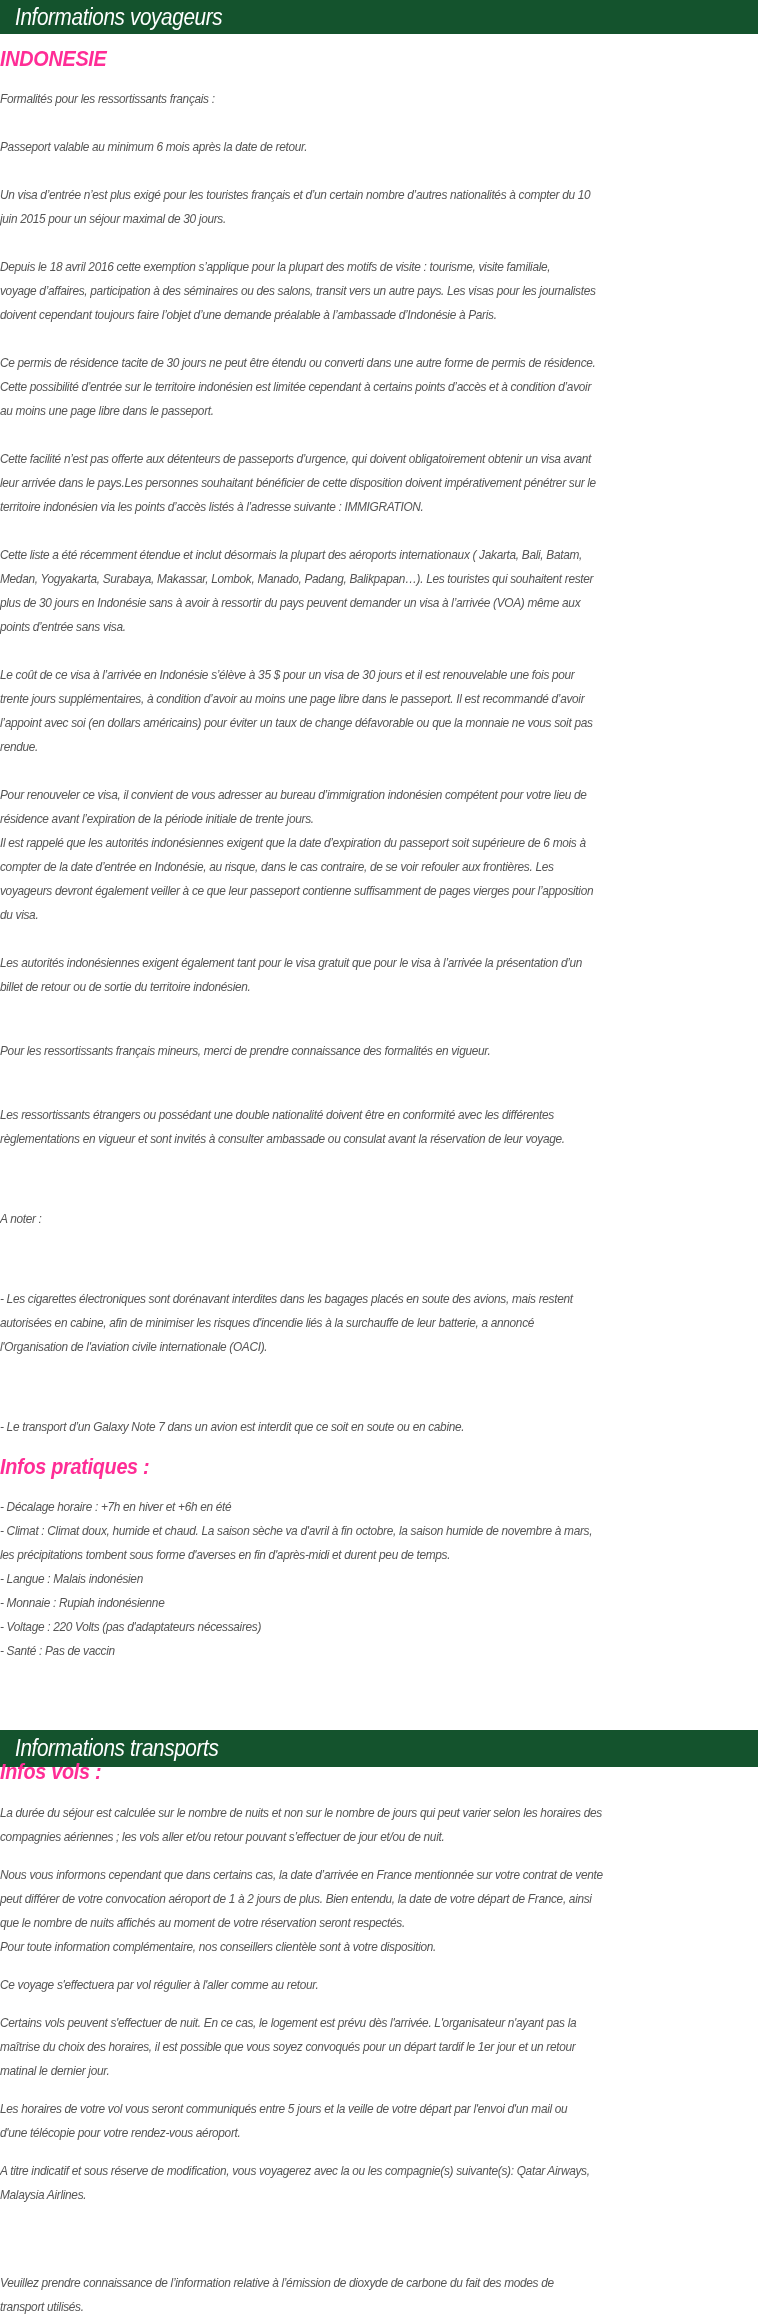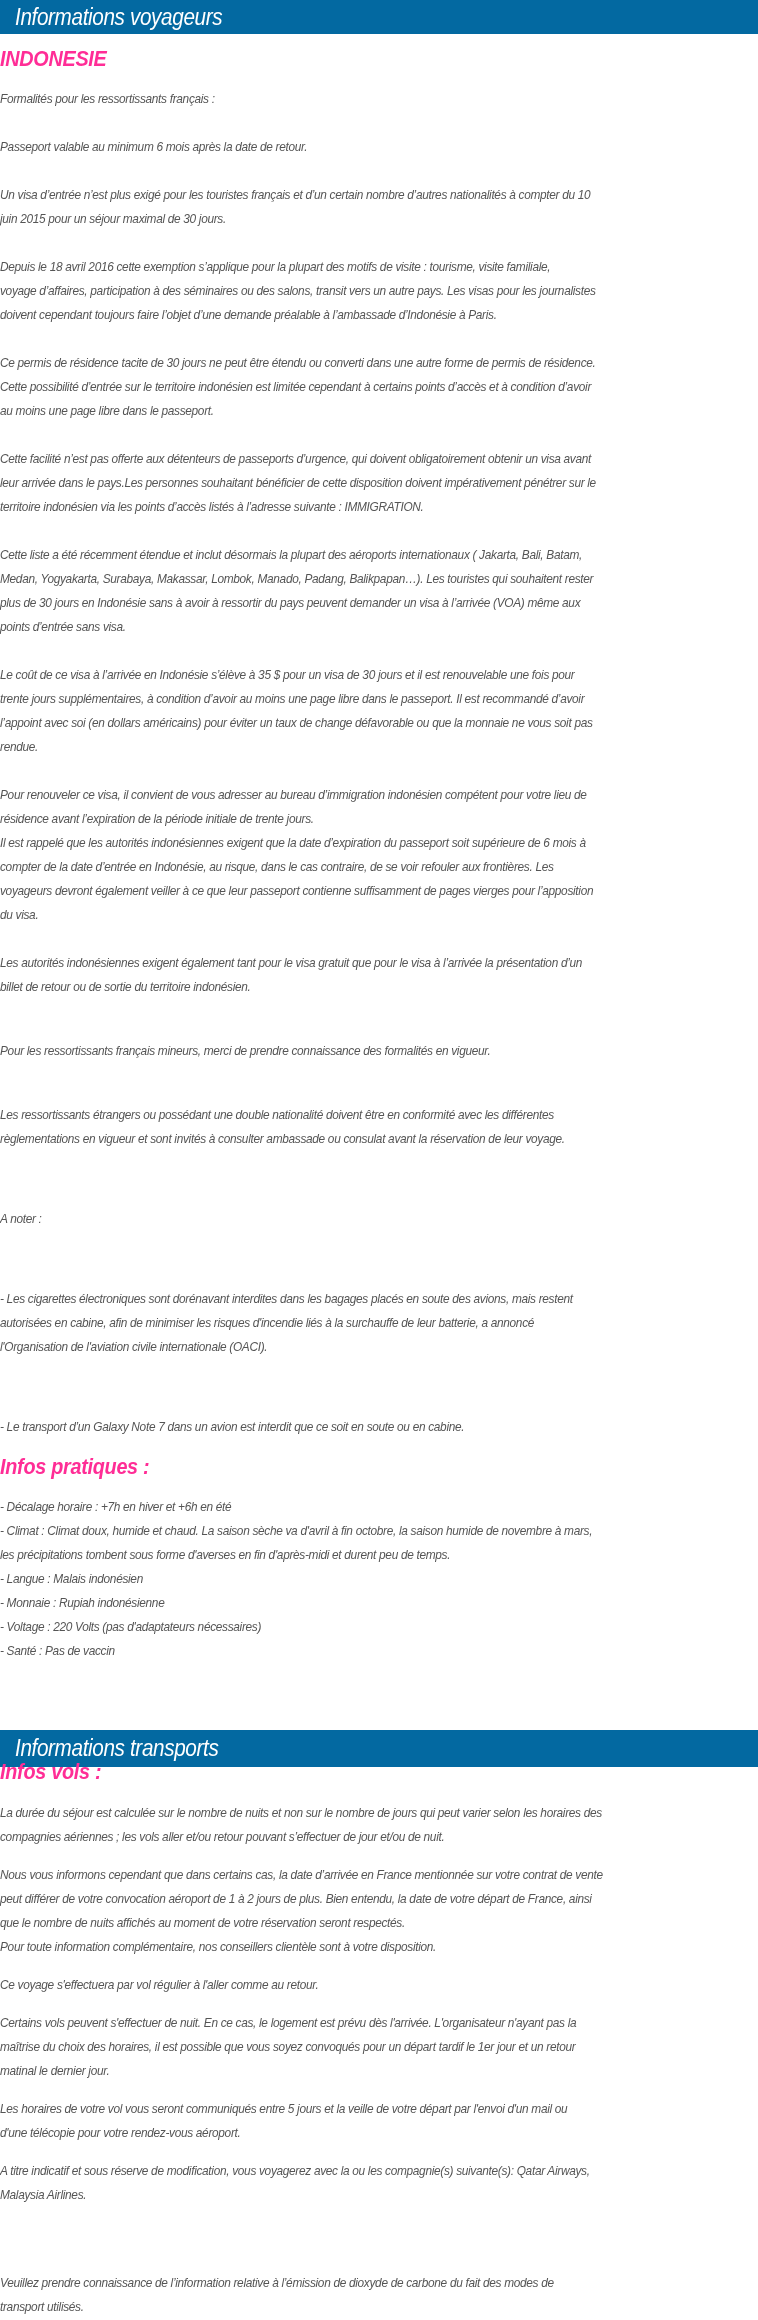--- a/index.html
+++ b/index.html
@@ -1,18 +1,18 @@
 <!DOCTYPE html>
 <html><head>
 <meta charset="utf-8">
 <style>
   html, body { margin: 0; padding: 0; background: #ffffff; }
   body { width: 758px; height: 2320px; position: relative; overflow: hidden;
          font-family: "Liberation Sans", sans-serif; }
-  .band { position: absolute; left: 0; width: 758px; height: 34px; background: #0369a1; }
+  .band { position: absolute; left: 0; width: 758px; height: 34px; background: #14532d; }
   .band-title { position: absolute; left: 15px; top: 2px; color: #ffffff; font-style: italic;
                 font-size: 23px; line-height: 30px; letter-spacing: -0.4px; white-space: nowrap;
                 transform: scaleX(0.9); transform-origin: left center; }
   .h-pink { position: absolute; left: 0; color: #ff2d96; font-style: italic; font-weight: bold;
             font-size: 22px; line-height: 28px; white-space: nowrap; letter-spacing: -0.3px;
             transform: scaleX(0.9); transform-origin: left center; }
   .p { position: absolute; left: 0; width: 840px; color: #555555; font-style: italic;
        font-size: 13.2px; line-height: 24px; letter-spacing: -0.35px; white-space: nowrap;
        transform: scaleX(0.9); transform-origin: left top; }
   .line { display: block; height: 24px; }

